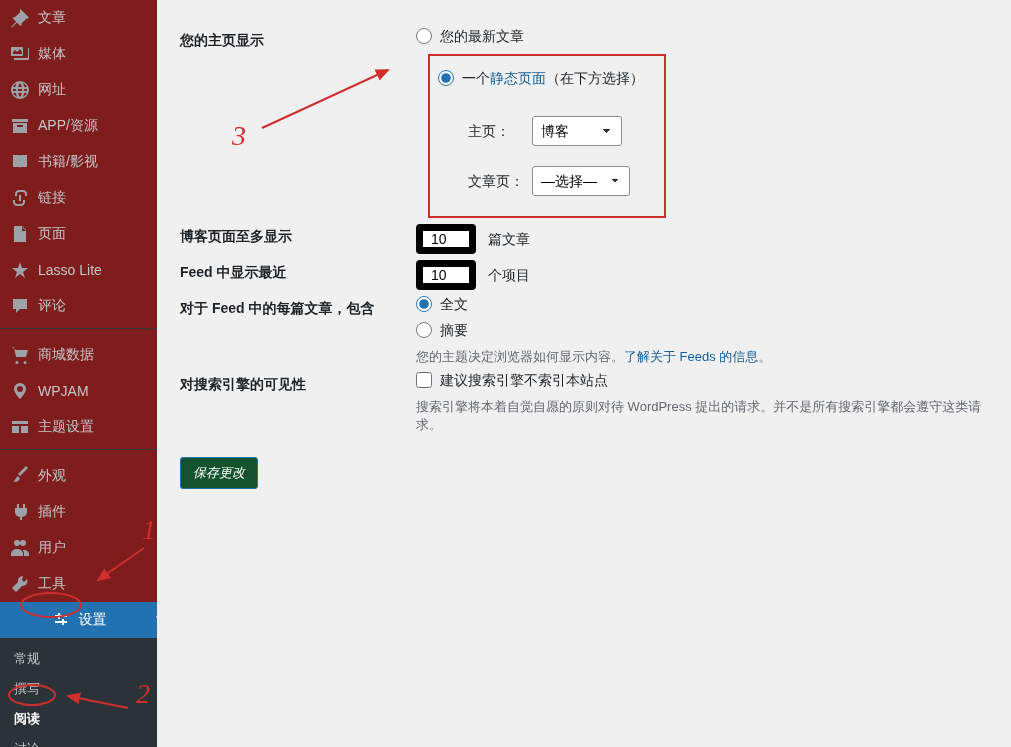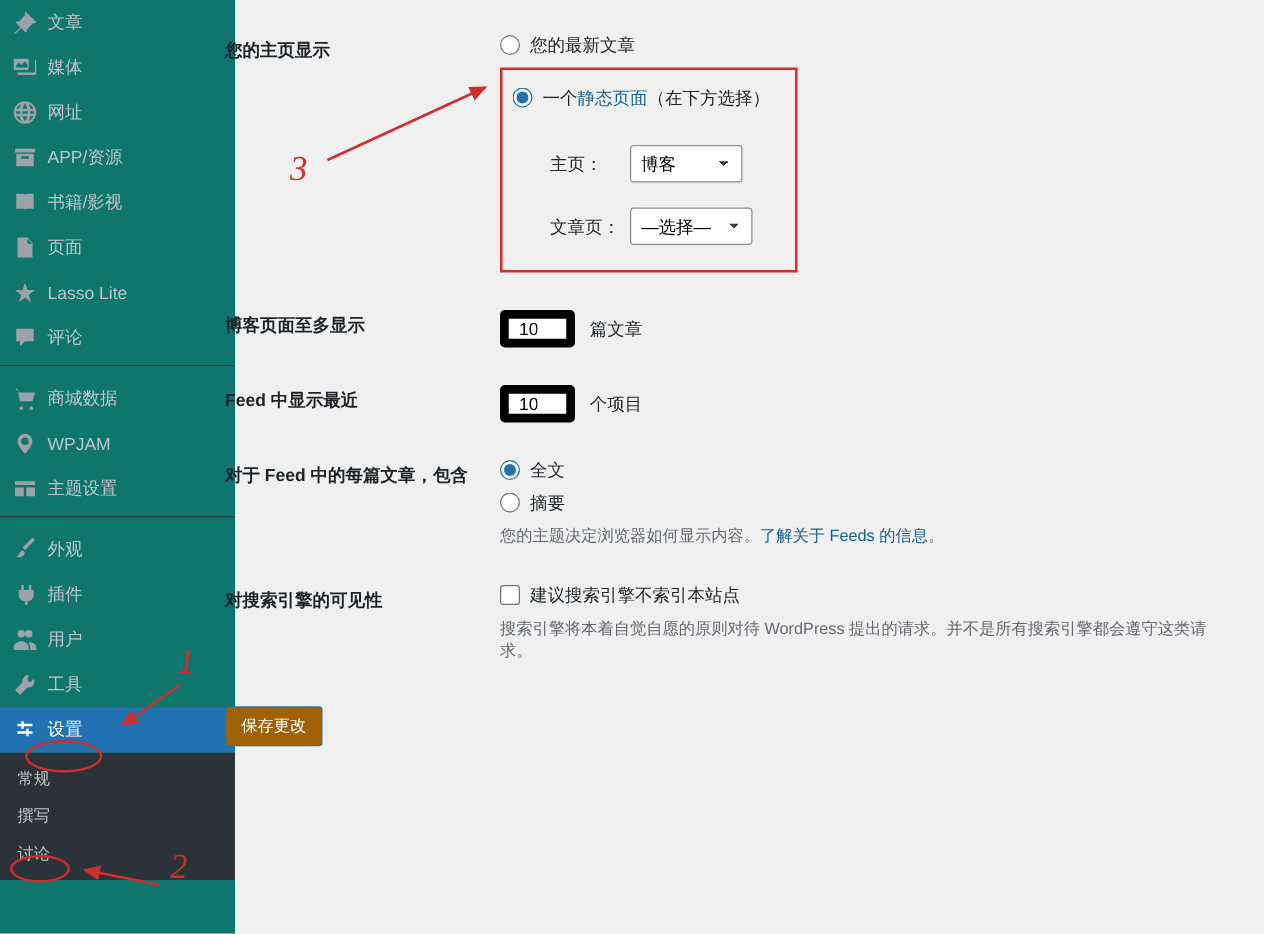--- a/index.html
+++ b/index.html
@@ -1,38 +1,38 @@
 <!DOCTYPE html>
 <html><head>
 <meta charset="utf-8">
 <style>
 * { margin:0; padding:0; box-sizing:border-box; font-family:-apple-system,BlinkMacSystemFont,"Segoe UI","Microsoft YaHei",sans-serif; }
 body { background:#f0f0f1; width:1011px; height:747px; overflow:hidden; position:relative; }
-.sidebar { position:absolute; left:0; top:0; width:188px; height:747px; background:#0f766e; color:#f0f0f1; }
+.sidebar { position:absolute; left:0; top:0; width:157px; height:747px; background:#7f1d1d; color:#f0f0f1; }
 .menu-item { display:flex; align-items:center; padding:8px 10px; color:#c3c4c7; font-size:14px; cursor:pointer; }
-.menu-item.active { background:#2271b1; color:#fff; }
+.menu-item.active { background:#2271b1; color:#fff;justify-content:center; }
 .menu-item .ic { width:20px; height:20px; margin-right:8px; display:flex; align-items:center; justify-content:center; fill:#9ca2a7; }
 .menu-item.active .ic { fill:#fff; }
 .menu-sep { height:5px; margin:4px 0; border-top:1px solid #32373c; }
 .submenu { background:#2c3338; padding:6px 0; }
 .submenu .sub-item { padding:6px 14px; color:#c3c4c7; font-size:13px; cursor:pointer; }
 .submenu .sub-item.current { color:#fff; font-weight:600; }
 .pointer { position:absolute; right:-8px; width:0; height:0; border-top:9px solid transparent; border-bottom:9px solid transparent; border-right:9px solid #f0f0f1; top:6px; }
 .content { position:absolute; left:160px; top:0; right:0; bottom:0; padding:0 20px; color:#1d2327; }
-.form-row { display:flex; padding:15px 0; }
+.form-row { display:flex; padding:3px 0;gap:16px; }
 .form-label { width:220px; font-weight:600; font-size:14px; color:#1d2327; padding-top:4px; }
 .form-field { flex:1; font-size:14px; color:#1d2327; }
 .radio-line { display:flex; align-items:flex-start; margin-bottom:8px; font-size:14px; }
 .radio-line input[type=radio] { margin-right:8px; width:16px; height:16px; accent-color:#2271b1; }
 .link { color:#135e96; text-decoration:none; }
 .num-input { width:60px; height:30px; border:7px solid #000000; border-radius:4px; padding:0 8px; font-size:14px; }
 .sel { height:30px; border:1px solid #8c8f94; border-radius:3px; padding:0 24px 0 8px; font-size:14px; background:#fff; appearance:none; -webkit-appearance:none; background-image:linear-gradient(45deg,transparent 50%,#2c3338 50%),linear-gradient(135deg,#2c3338 50%,transparent 50%); background-position:calc(100% - 14px) 12px,calc(100% - 10px) 12px; background-size:4px 4px,4px 4px; background-repeat:no-repeat; }
 .chk { width:16px; height:16px; margin-right:8px; border:1px solid #8c8f94; border-radius:3px; }
 .desc { color:#646970; font-size:13px; margin-top:6px; }
-.btn-primary { background:#a16207; border:1px solid #2271b1; color:#fff; padding:6px 12px; border-radius:3px; font-size:13px; cursor:pointer; }
+.btn-primary { background:#14532d; border:1px solid #2271b1; color:#fff; padding:6px 12px; border-radius:3px; font-size:13px; cursor:pointer;font-style:italic; }
 .highlight-box { border:2px solid #cf2e2e; padding:14px 20px 14px 8px; }
 .sub-setting { padding-left:30px; margin-top:12px; }
 .sub-setting label { display:inline-block; width:60px; font-size:14px; }
 .anno-num { position:absolute; color:#cf2e2e; font-size:28px; font-weight:400; font-family:"Times New Roman",serif; font-style:italic; }
 .anno-line { position:absolute; pointer-events:none; }
 .ellipse { position:absolute; border:2px solid #cf2e2e; border-radius:50%; pointer-events:none; }
 </style>
 </head>
 <body>
 
@@ -74,20 +74,28 @@
         <span class="ic">
           <svg viewBox="0 0 20 20">
             <path d="M3 3h6c1 0 1 1 1 1v12s0-1-1-1H3zm14 0h-6c-1 0-1 1-1 1v12s0-1 1-1h6z"></path>
           </svg>
         </span>
         <span>书籍/影视</span>
       </div>
       <div class="menu-item" style="position:relative">
         <span class="ic">
           <svg viewBox="0 0 20 20">
+            <path d="M17 6v2h-2V6c0-1.1-.9-2-2-2H9c-1.1 0-2 .9-2 2v2H5V6c0-2.2 1.8-4 4-4h4c2.2 0 4 1.8 4 4zM3 14v-2h2v2c0 1.1.9 2 2 2h4c1.1 0 2-.9 2-2v-2h2v2c0 2.2-1.8 4-4 4H7c-2.2 0-4-1.8-4-4zm6-7h2v6H9z"></path>
+          </svg>
+        </span>
+        <span>链接</span>
+      </div>
+      <div class="menu-item" style="position:relative">
+        <span class="ic">
+          <svg viewBox="0 0 20 20">
             <path d="M4 2h8l4 4v12H4zm8 1v4h4"></path>
           </svg>
         </span>
         <span>页面</span>
       </div>
       <div class="menu-item" style="position:relative">
         <span class="ic">
           <svg viewBox="0 0 20 20">
             <path d="M10 2l2 6h6l-5 4 2 6-5-4-5 4 2-6-5-4h6z"></path>
           </svg>
@@ -165,35 +173,36 @@
           <svg viewBox="0 0 20 20">
             <path d="M4 5h3V3h2v2h7v2H9v2H7V7H4zm0 6h7v-2h2v2h3v2h-3v2h-2v-2H4z"></path>
           </svg>
         </span>
         <span>设置</span>
         <div class="pointer"></div>
       </div>
       <div class="submenu">
         <div class="sub-item">常规</div>
         <div class="sub-item">撰写</div>
+        <div class="sub-item current">阅读</div>
         <div class="sub-item">讨论</div>
       </div>
     </div>
 </div>
 
 <div class="content">
 
   <div class="form-row" style="padding-top:28px;">
     <div class="form-label">您的主页显示</div>
     <div class="form-field">
       <div class="radio-line">
         <input type="radio" name="hp" style="">
         <span>您的最新文章</span>
       </div>
-      <div class="highlight-box" style="display:inline-block;">
+      <div class="highlight-box" style="display:inline-block;margin-left:12px;">
         <div class="radio-line" style="margin-bottom:0;">
           <input type="radio" name="hp" checked="" style="">
           <span><span>一个</span><a href="#" class="link">静态页面</a><span>（在下方选择）</span></span>
         </div>
         <div class="sub-setting" style="margin-top:28px;">
           <label>主页：</label>
           <select class="sel" style="width:90px;"><option>博客</option></select>
         </div>
         <div class="sub-setting" style="margin-top:20px; margin-bottom:6px;">
           <label>文章页：</label>

